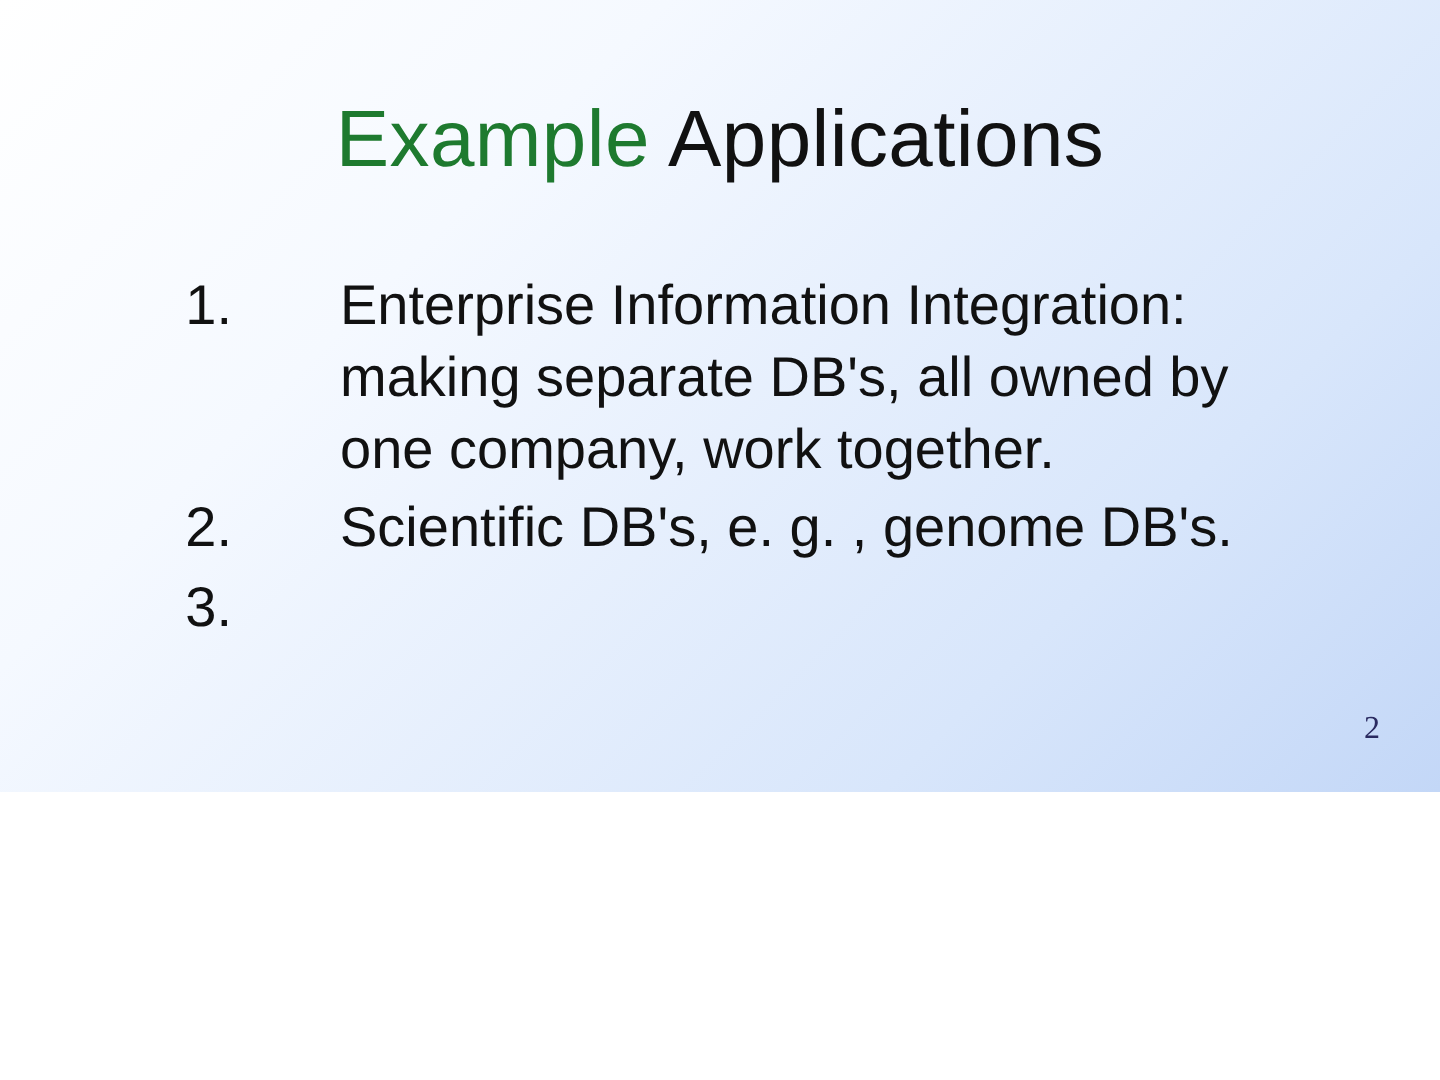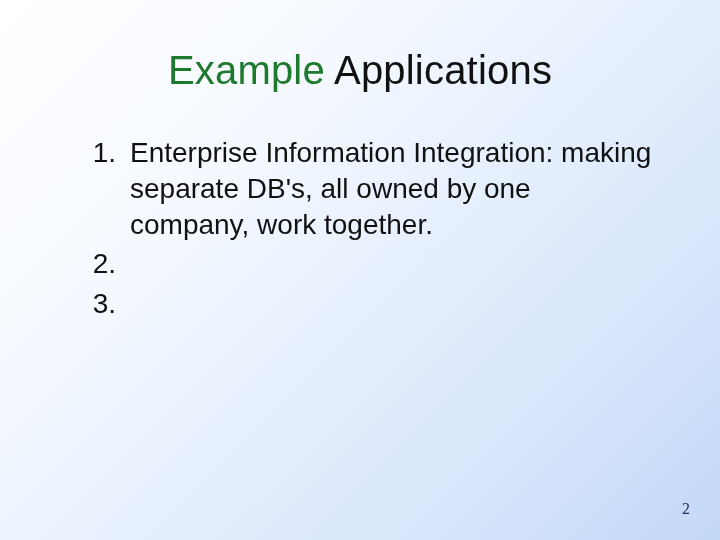--- a/index.html
+++ b/index.html
@@ -4,21 +4,21 @@
 <style>
   html, body {
     margin: 0;
     padding: 0;
     width: 720px;
     height: 540px;
     overflow: hidden;
   }
   .slide {
     width: 720px;
-    height: 540px;
+    height: 396px;
     background: linear-gradient(135deg, #ffffff 0%, #f5f9ff 30%, #d8e6fb 75%, #c3d7f7 100%);
     position: relative;
     font-family: Verdana, Geneva, Tahoma, sans-serif;
     box-sizing: border-box;
   }
   .title {
     text-align: center;
     font-size: 40px;
     padding-top: 48px;
     letter-spacing: 0.2px;
@@ -36,20 +36,21 @@
     margin-bottom: 4px;
   }
   .num {
     width: 52px;
     text-align: right;
     padding-right: 14px;
     flex-shrink: 0;
   }
   .txt {
     flex: 1;
+    margin-left: 40px;
   }
   .page-num {
     position: absolute;
     right: 30px;
     bottom: 22px;
     font-size: 16px;
     color: #2a2a60;
     font-family: "Times New Roman", Times, serif;
   }
 </style>
@@ -62,20 +63,21 @@
     <span class="w2">Applications</span>
   </div>
 
   <div class="list">
     <div class="item">
       <div class="num">1.</div>
       <div class="txt">Enterprise Information Integration: making separate DB's, all owned by one company, work together.</div>
     </div>
     <div class="item">
       <div class="num">2.</div>
+      <div class="txt">Scientific DB's, e. g. , genome DB's.</div>
     </div>
     <div class="item">
       <div class="num">3.</div>
     </div>
   </div>
 
   <div class="page-num">2</div>
 </div>
 
 </body></html>

